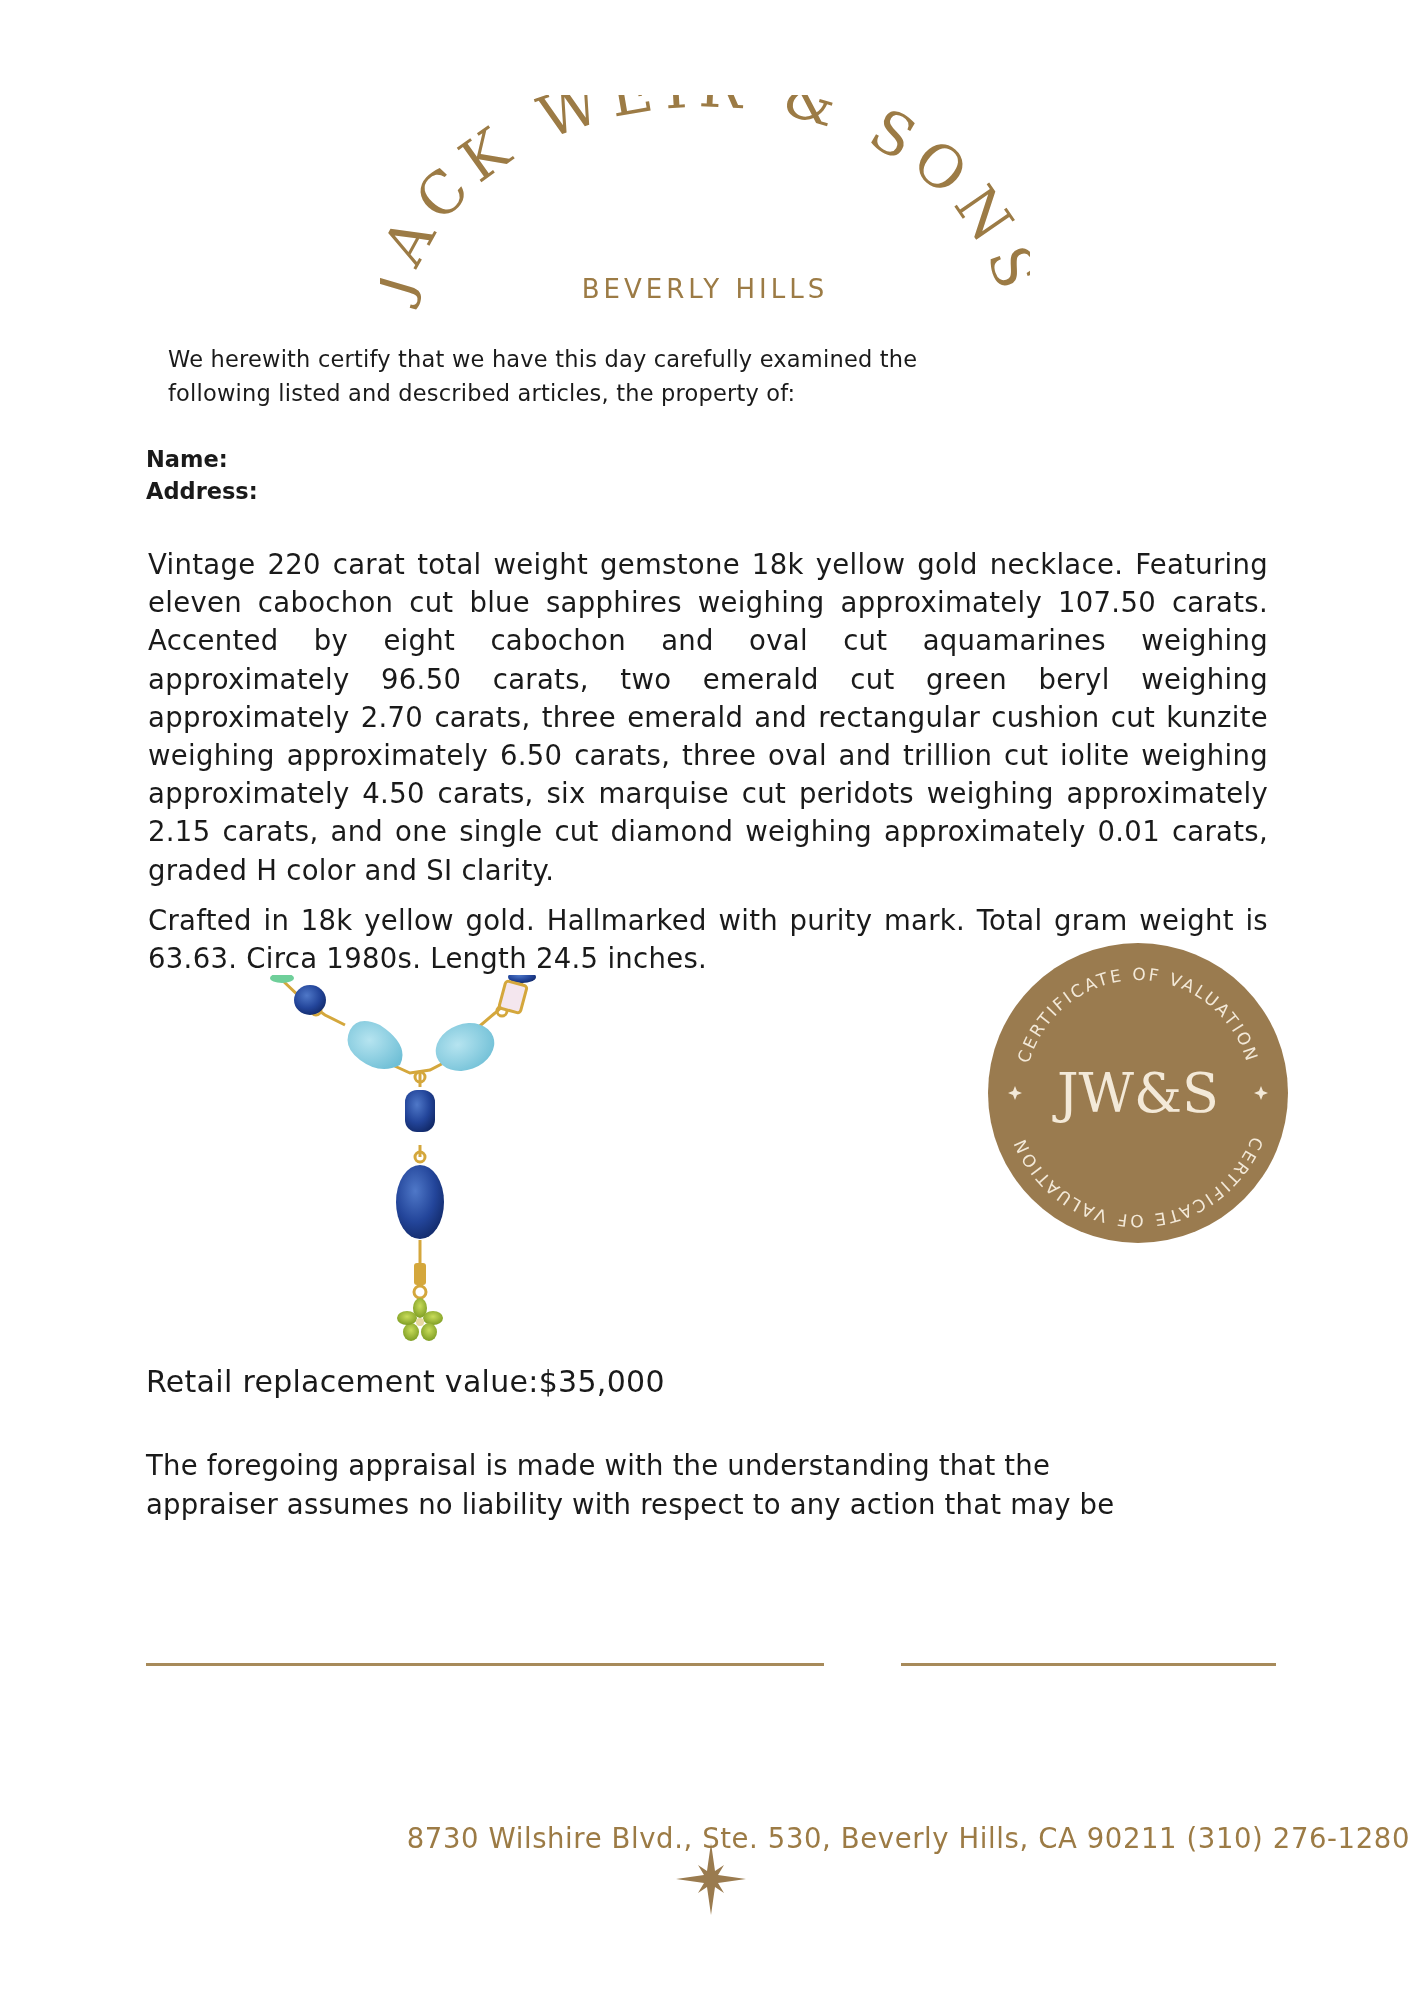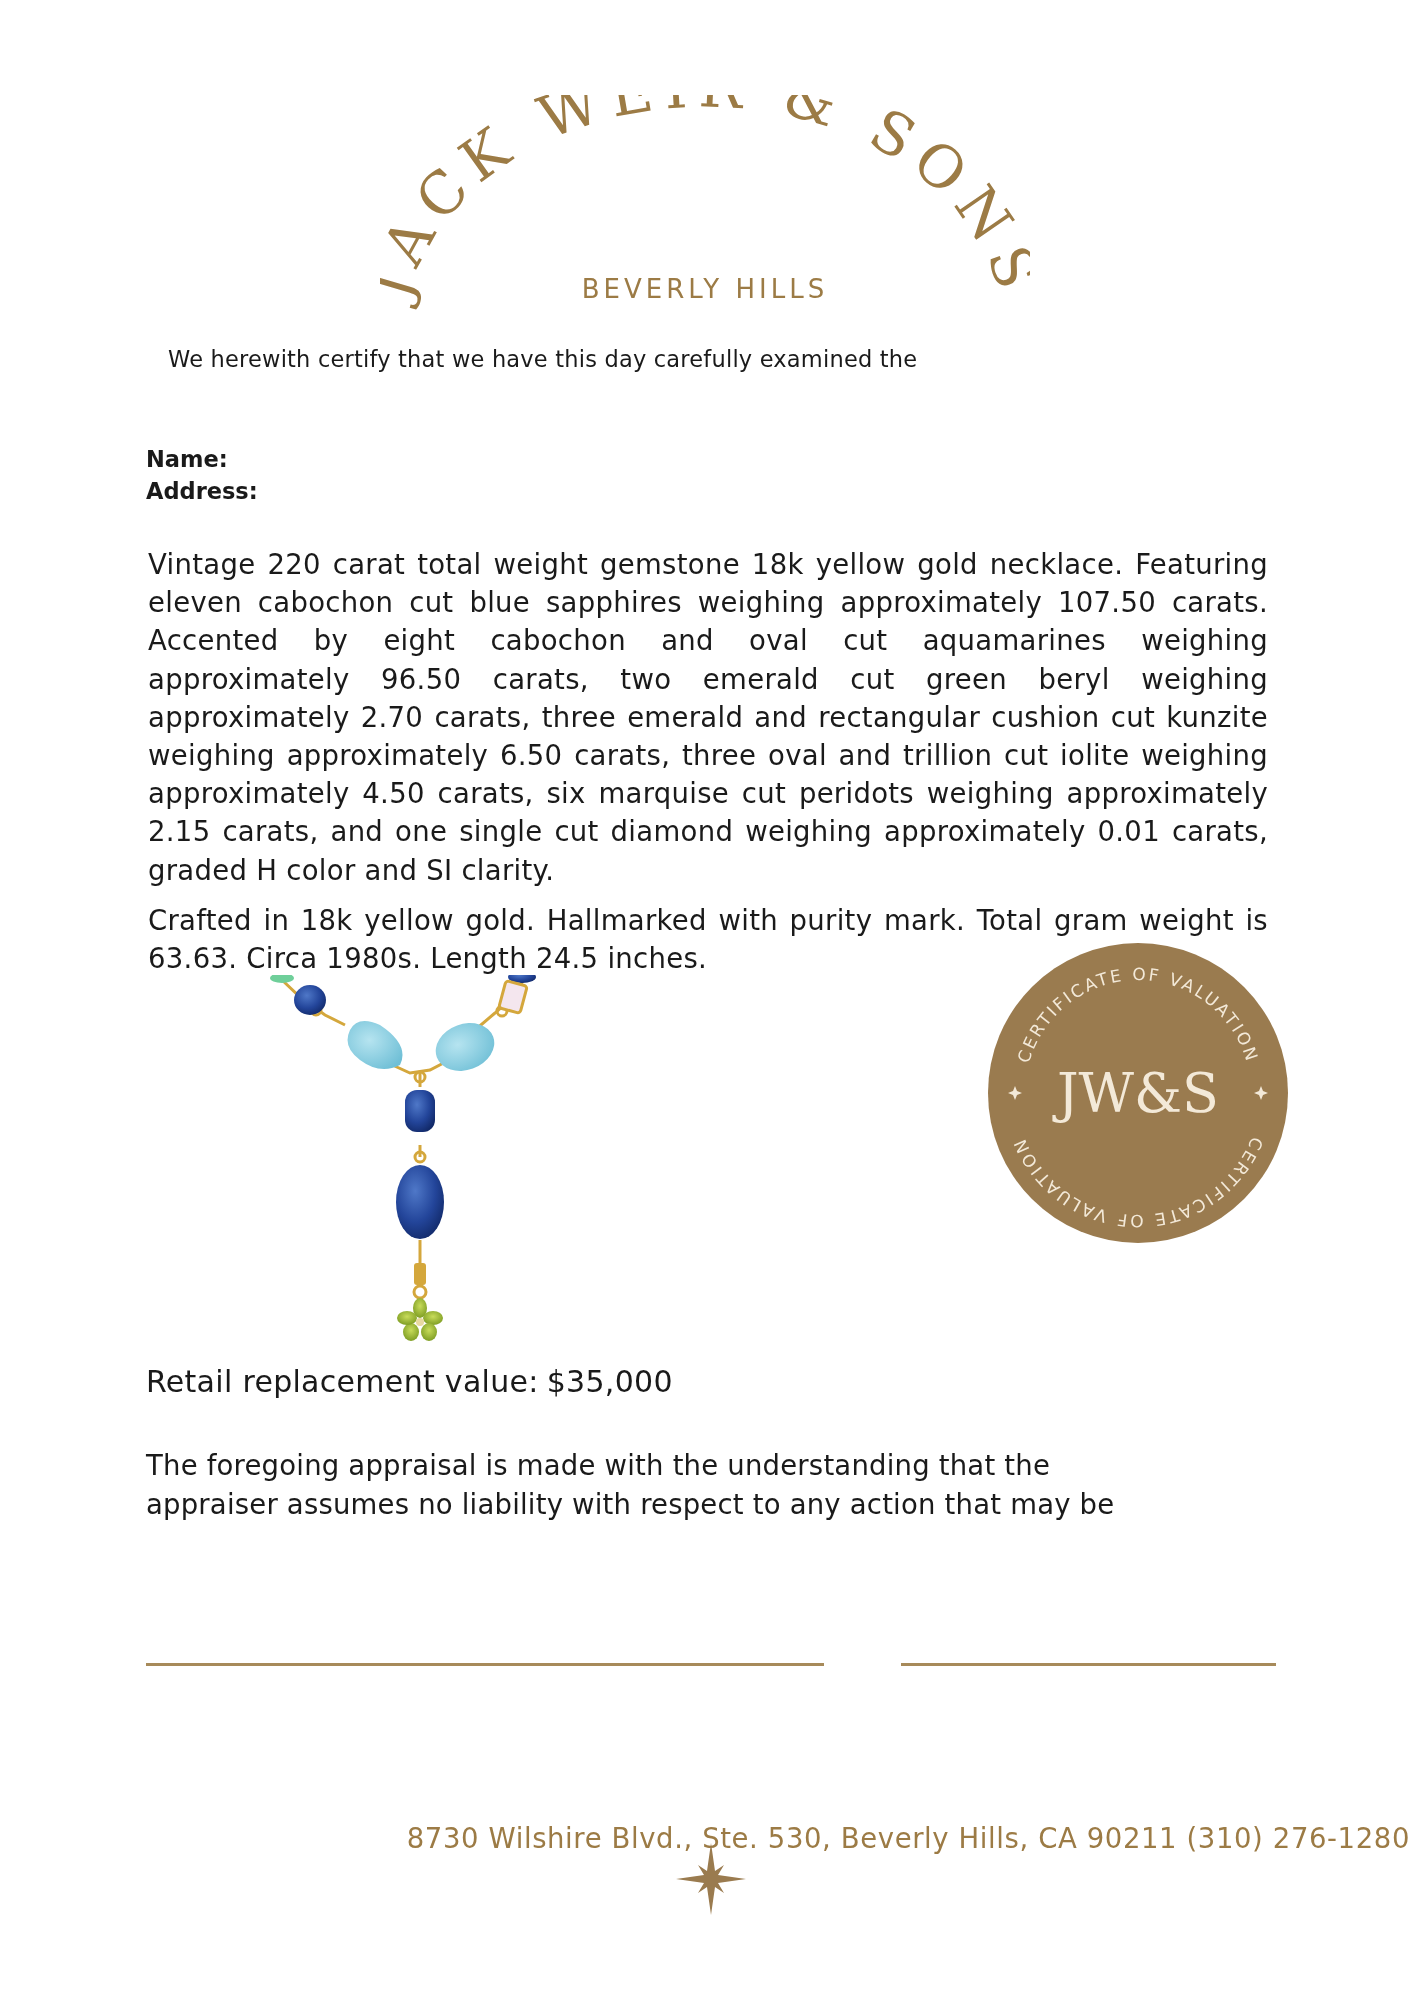--- a/index.html
+++ b/index.html
@@ -14,21 +14,21 @@
   .fields { left: 146px; top: 443px; font-size: 22.5px; line-height: 32px; font-weight: bold; }
 
   .desc { left: 136px; top: 533px; width: 1144px; font-size: 27.5px; line-height: 38.2px;
           text-align: justify; letter-spacing: 0.3px; }
   .desc p { margin: 12px; }
 
   #necklace { left: 270px; top: 975px; width: 330px; height: 375px; }
   #seal { left: 985px; top: 940px; width: 306px; height: 306px; }
 
   .value { left: 146px; top: 1364px; font-size: 30px; letter-spacing: 0.3px; }
-  .value .amount { margin-left: 8px; }
+  .value .amount { }
   .disclaimer { left: 146px; top: 1446px; width: 1100px; font-size: 27.5px; line-height: 38.5px; letter-spacing: 0.2px; }
 
   .sig-line { height: 3px; background: #A78A5A; top: 1663px; }
   #sig-left { left: 146px; width: 678px; }
   #sig-right { left: 901px; width: 375px; }
 
   .address { left: 0; width: 1410px; top: 1822px; text-align: right; font-size: 27.5px;
              color: #9C7B45; letter-spacing: 0.6px; }
 
   #star { left: 676px; top: 1843px; width: 70px; height: 72px; }
@@ -41,20 +41,21 @@
     <path id="logo-arc" d="M 30 200 A 300 230 0 0 1 620 200"></path>
   </defs>
   <text font-size="58" letter-spacing="10">
     <textPath href="#logo-arc" startOffset="50%" text-anchor="middle">JACK WEIR &amp; SONS</textPath>
   </text>
   <text x="325" y="203" font-size="26" letter-spacing="4" text-anchor="middle" style="font-family:'DejaVu Sans',sans-serif">BEVERLY HILLS</text>
 </svg>
 
 <div class="abs intro">
   <div>We herewith certify that we have this day carefully examined the</div>
+  <div>following listed and described articles, the property of:</div>
 </div>
 
 <div class="abs fields">
   <div>
     <span>Name:</span>
     <span></span>
   </div>
   <div>
     <span>Address:</span>
     <span></span>

